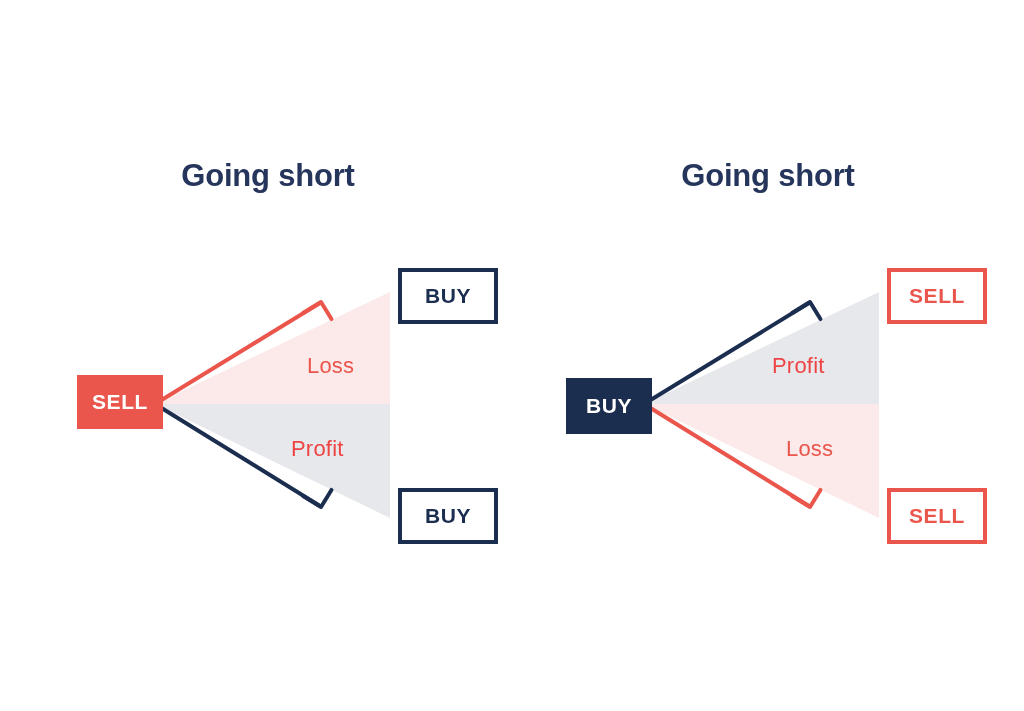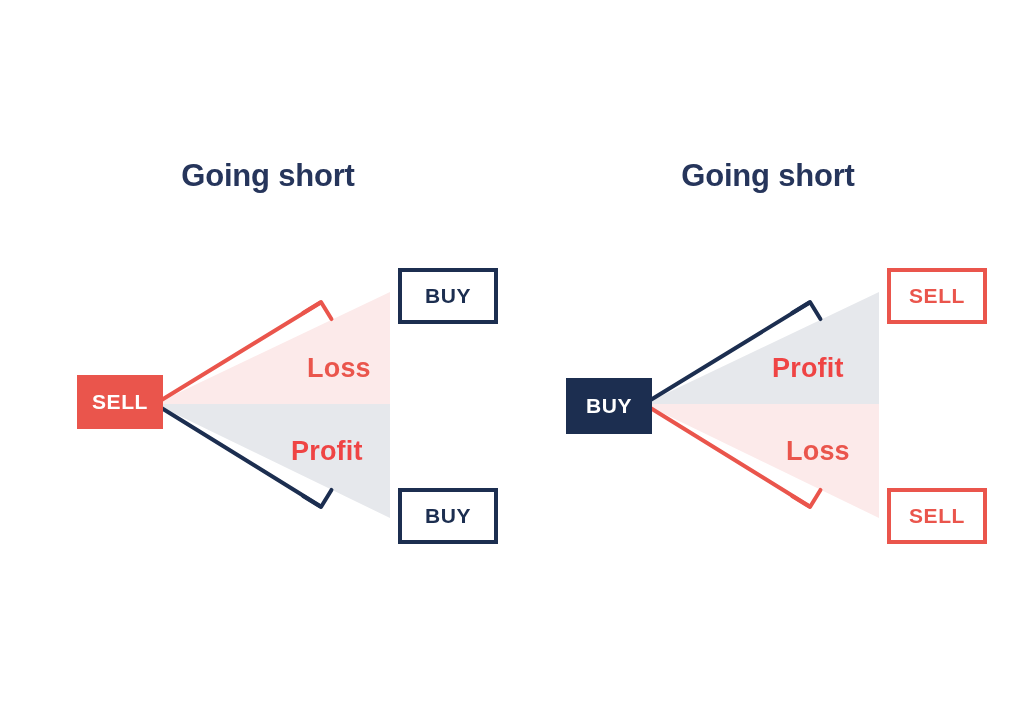--- a/index.html
+++ b/index.html
@@ -98,22 +98,22 @@
     left: 378px;
     width: 100px;
     height: 56px;
   }
   .dst-top    { top: 268px; }
   .dst-bottom { top: 488px; }
 
   
   .region-label {
     position: absolute;
-    font-size: 27px;
-    font-weight: bold;
+    font-size: 22px;
+    font-weight: normal;
     letter-spacing: 0.2px;
     white-space: nowrap;
   }
   .region-label.loss   { color: #EA554C; }
   .region-label.profit { color: #ef4444; text-align: right; }
   .label-upper { top: 353px; }
   .label-lower { top: 436px; }
 </style>
 </head>
 <body>

